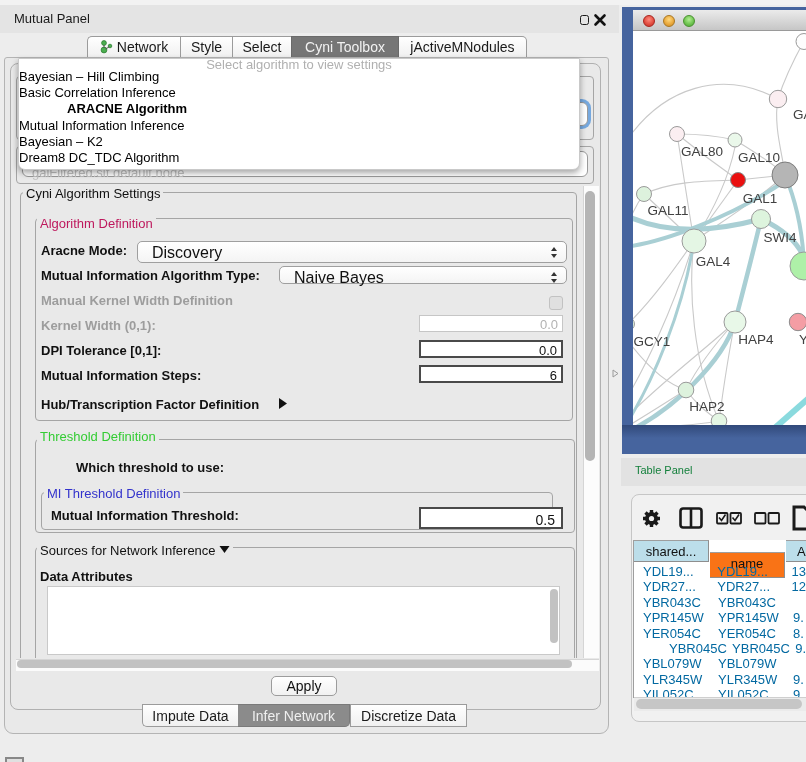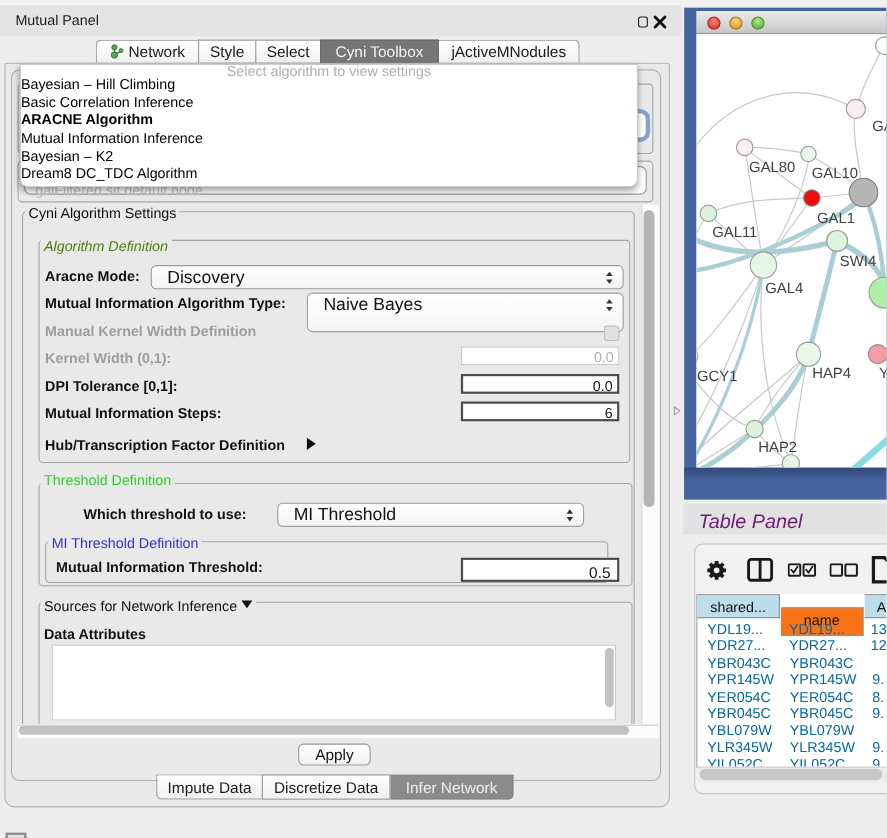--- a/index.html
+++ b/index.html
@@ -1,19 +1,19 @@
 <!DOCTYPE html>
 <html><head>
 <meta charset="utf-8">
 <style>
   * { margin:0; padding:0; box-sizing:border-box; }
   html,body { width:806px; height:762px; overflow:hidden; }
   body { font-family:"Liberation Sans", sans-serif; background:#ededed; position:relative; }
   .abs { position:absolute; }
-  .b { font-weight:bold; }
+  .b { font-weight:bold;margin-left:48px; }
   .lbl { font-size:13px; font-weight:bold; color:#111; }
   .dis { color:#9d9d9d; }
   .combo { position:absolute; background:linear-gradient(#ffffff,#f4f4f4); border:1px solid #9f9f9f; border-radius:5px; font-size:16px; color:#111; }
   .combo .ctext { position:absolute; left:14px; top:2px; }
   .arr { position:absolute; right:7px; top:3px; width:9px; height:15px; }
   .arr:before { content:""; position:absolute; left:1px; top:2px; border-left:3.5px solid transparent; border-right:3.5px solid transparent; border-bottom:4.5px solid #333; }
   .arr:after { content:""; position:absolute; left:1px; bottom:2px; border-left:3.5px solid transparent; border-right:3.5px solid transparent; border-top:4.5px solid #333; }
   .field { position:absolute; background:#fff; text-align:right; font-size:13px; }
   .grp { position:absolute; border:1px solid #a5a5a5; border-radius:4px; }
   .gtitle { position:absolute; top:-8px; background:#e9e9e9; padding:0 3px; font-size:13px; }
@@ -55,30 +55,30 @@
 <div class="grp" style="left:16px;top:146px;width:578px;height:38px;"></div>
 <div class="abs" style="left:22px;top:151px;width:566px;height:26px;background:#fff;border:1px solid #9a9a9a;border-radius:6px;"></div>
 <div class="abs" style="left:32px;top:165px;font-size:13px;color:#c4c4c4;">galFiltered.sif default node</div>
 
 <div class="abs" style="left:16px;top:186px;width:567px;height:472px;overflow:hidden;">
 
   <div class="abs" style="left:4px;top:6px;width:557px;height:470px;border:1px solid #a5a5a5;border-radius:4px;"></div>
   <div class="abs" style="left:7px;top:0;background:#e9e9e9;padding:0 3px;font-size:13px;color:#111;">Cyni Algorithm Settings</div>
 
   <div class="grp" style="left:19px;top:32px;width:538px;height:203px;"></div>
-  <div class="gtitle" style="left:21px;top:30px;color:#4d7c0f;font-style:italic;">Algorithm Definition</div>
+  <div class="gtitle" style="left:21px;top:30px;color:#be185d;">Algorithm Definition</div>
 
   <div class="lbl abs" style="left:25px;top:57px;">Aracne Mode:</div>
   <div class="combo" style="left:121px;top:55px;width:430px;height:22px;">
       <span class="ctext">Discovery</span>
       <span class="arr"></span>
     </div>
 
   <div class="lbl abs" style="left:25px;top:82px;">Mutual Information Algorithm Type:</div>
-  <div class="combo" style="left:263px;top:80px;width:288px;height:36px;">
+  <div class="combo" style="left:263px;top:80px;width:288px;height:18px;">
       <span class="ctext">Naive Bayes</span>
       <span class="arr"></span>
     </div>
 
   <div class="lbl abs dis" style="left:25px;top:107px;">Manual Kernel Width Definition</div>
   <div class="abs" style="left:533px;top:110px;width:14px;height:14px;background:#e0e0e0;border:1px solid #c2c2c2;border-radius:3px;"></div>
 
   <div class="lbl abs dis" style="left:25px;top:132px;">Kernel Width (0,1):</div>
   <div class="field" style="left:403px;top:129px;width:144px;height:17px;border:1px solid #c6c6c6;color:#b2b2b2;padding:1px 4px 0 0;">0.0</div>
 
@@ -90,24 +90,20 @@
 
   <div class="lbl abs" style="left:25px;top:211px;">Hub/Transcription Factor Definition</div>
   <svg class="abs" style="left:262px;top:211px;" width="10" height="13" viewBox="0 0 10 13">
       <path d="M1 1 L9 6.5 L1 12 Z" fill="#111"></path>
     </svg>
 
   <div class="grp" style="left:19px;top:253px;width:540px;height:94px;"></div>
   <div class="gtitle" style="left:21px;top:243px;color:#33cc33;">Threshold Definition</div>
 
   <div class="lbl abs" style="left:60px;top:274px;">Which threshold to use:</div>
-  <div class="combo" style="left:236px;top:271px;width:279px;height:22px;">
-      <span class="ctext">MI Threshold</span>
-      <span class="arr"></span>
-    </div>
 
   <div class="grp" style="left:25px;top:306px;width:512px;height:38px;"></div>
   <div class="gtitle" style="left:28px;top:300px;color:#3333cc;">MI Threshold Definition</div>
 
   <div class="lbl abs" style="left:35px;top:322px;">Mutual Information Threshold:</div>
   <div class="field" style="left:403px;top:321px;width:144px;height:22px;border:2px solid #4a4a4a;color:#111;padding:3px 6px 0 0;font-size:14px;">0.5</div>
 
   <div class="grp" style="left:19px;top:361px;width:540px;height:130px;"></div>
   <div class="abs" style="left:21px;top:357px;background:#e9e9e9;padding:0 3px;font-size:13px;color:#111;">Sources for Network Inference
     <svg width="11" height="9" viewBox="0 0 11 9" style="vertical-align:1px;">
@@ -123,22 +119,22 @@
 <div class="abs" style="left:583px;top:186px;width:16px;height:472px;background:#fcfcfc;border-left:1px solid #d5d5d5;"></div>
 <div class="abs" style="left:585px;top:191px;width:10px;height:270px;background:#b5b5b5;border-radius:5px;"></div>
 
 <div class="abs" style="left:16px;top:659px;width:583px;height:12px;background:#fbfbfb;border-top:1px solid #d5d5d5;"></div>
 <div class="abs" style="left:17px;top:660px;width:555px;height:8px;background:#c2c2c2;border-radius:4px;"></div>
 
 <div class="abs" style="left:271px;top:676px;width:66px;height:20px;background:linear-gradient(#ffffff,#f1f1f1);border:1px solid #9c9c9c;border-radius:5px;text-align:center;font-size:14px;color:#111;line-height:18px;">Apply</div>
 
 <div class="abs" style="left:142px;top:704px;height:23px;display:flex;font-size:14px;color:#1a1a1a;">
   <div style="width:96px;background:linear-gradient(#ffffff,#f0f0f0);border:1px solid #9b9b9b;border-right:none;border-radius:0 0 0 5px;display:flex;align-items:center;justify-content:center;">Impute Data</div>
+  <div style="width:112px;background:#8b8b8b;border:1px solid #7a7a7a;border-left:none;border-radius:0 0 5px 0;color:#efefef;display:flex;align-items:center;justify-content:center;">Infer Network</div>
   <div style="width:117px;background:linear-gradient(#ffffff,#f0f0f0);border:1px solid #9b9b9b;display:flex;align-items:center;justify-content:center;">Discretize Data</div>
-  <div style="width:112px;background:#8b8b8b;border:1px solid #7a7a7a;border-left:none;border-radius:0 0 5px 0;color:#efefef;display:flex;align-items:center;justify-content:center;">Infer Network</div>
 </div>
 
 <div class="abs" style="left:5px;top:757px;width:19px;height:14px;background:#e0e0e0;border:2px solid #888;"></div>
 
 <div class="abs" style="left:18px;top:58px;width:562px;height:112px;background:#fff;border:1px solid #c9c9c9;border-radius:1px 1px 7px 7px;box-shadow:0 3px 6px rgba(0,0,0,0.35);"></div>
 <div class="abs" style="left:18px;top:57px;width:562px;text-align:center;font-size:13px;color:#b0b0b0;">Select algorithm to view settings</div>
 <div class="abs" style="left:19px;top:69px;font-size:13px;color:#000;line-height:16.2px;">
 Bayesian – Hill Climbing<br>
 Basic Correlation Inference<br>
 <span class="b">ARACNE Algorithm</span><br>
@@ -219,21 +215,21 @@
     <text x="80" y="235">GAL4</text>
     <text x="147" y="211">SWI4</text>
     <text x="19" y="315">GCY1</text>
     <text x="123" y="313">HAP4</text>
     <text x="166" y="313" text-anchor="start">Y</text>
     <text x="74" y="380">HAP2</text>
   </g>
 </svg>
 
 <div class="abs" style="left:621px;top:458px;width:185px;height:28px;background:#e2e2e2;"></div>
-<div class="abs" style="left:635px;top:464px;font-size:18px;color:#701a75;font-style:italic;">Table Panel</div>
+<div class="abs" style="left:635px;top:464px;font-size:11px;color:#15803d;">Table Panel</div>
 
 <div class="abs" style="left:631px;top:494px;width:180px;height:228px;background:#f1f1f1;border:1px solid #c6c6c6;border-radius:8px 0 0 8px;"></div>
 
 <svg class="abs" style="left:641px;top:508px;" width="21" height="21" viewBox="0 0 21 21">
   <g fill="#1a1a1a">
     <circle cx="10.5" cy="10.5" r="6.5"></circle>
     <g stroke="#1a1a1a" stroke-width="3.4">
       <path d="M10.5 2 V19 M2 10.5 H19 M4.5 4.5 L16.5 16.5 M16.5 4.5 L4.5 16.5"></path>
     </g>
   </g>
@@ -280,21 +276,21 @@
   <div style="display:flex;">
       <span style="width:84px;padding-left:9px;">YPR145W</span>
       <span style="width:75px;">YPR145W</span>
       <span>9.</span>
     </div>
   <div style="display:flex;">
       <span style="width:84px;padding-left:9px;">YER054C</span>
       <span style="width:75px;">YER054C</span>
       <span>8.</span>
     </div>
-  <div style="display:flex;">
+  <div style="display:flex;padding-left:26px;">
       <span style="width:84px;padding-left:9px;">YBR045C</span>
       <span style="width:75px;">YBR045C</span>
       <span>9.</span>
     </div>
   <div style="display:flex;">
       <span style="width:84px;padding-left:9px;">YBL079W</span>
       <span style="width:75px;">YBL079W</span>
       <span></span>
     </div>
   <div style="display:flex;">

